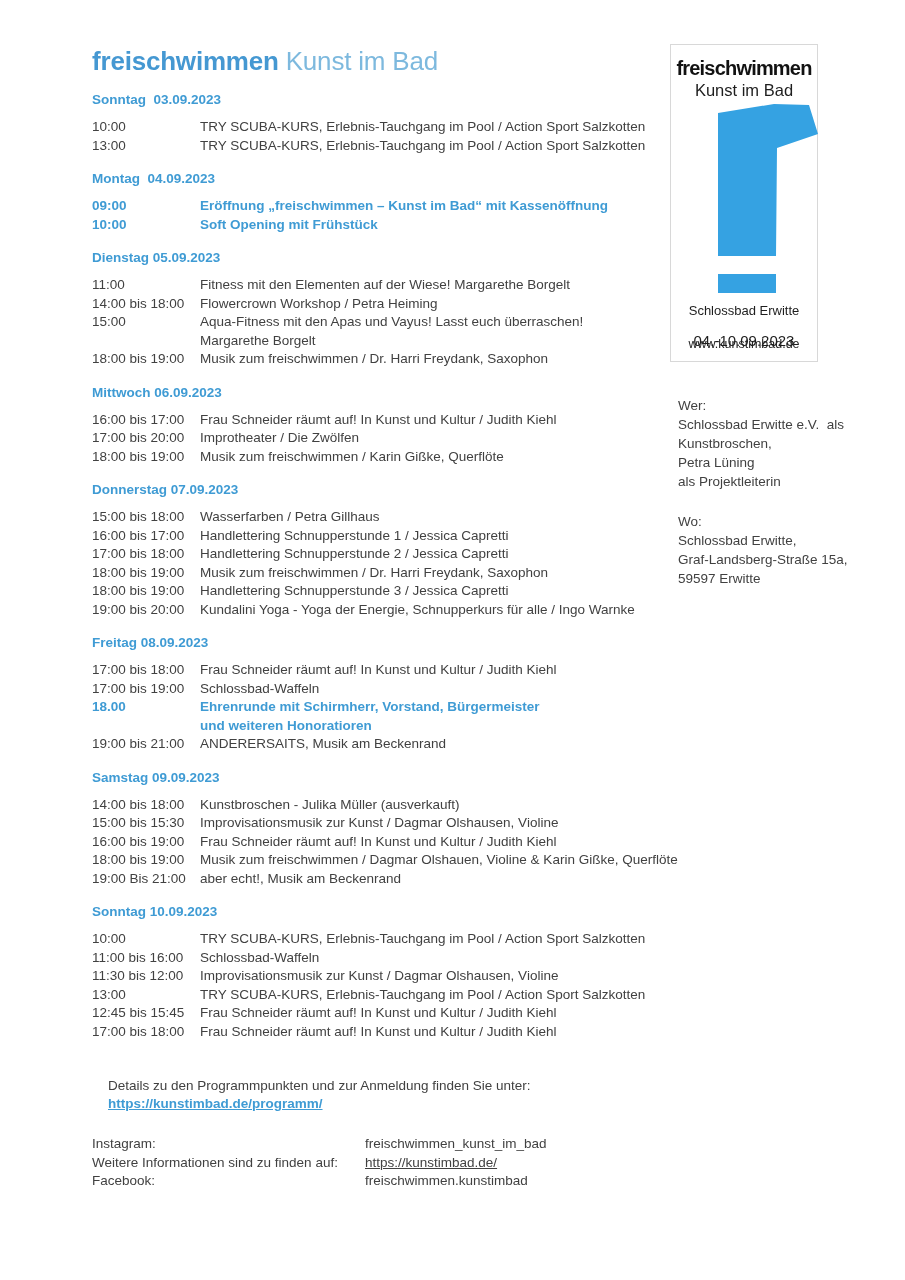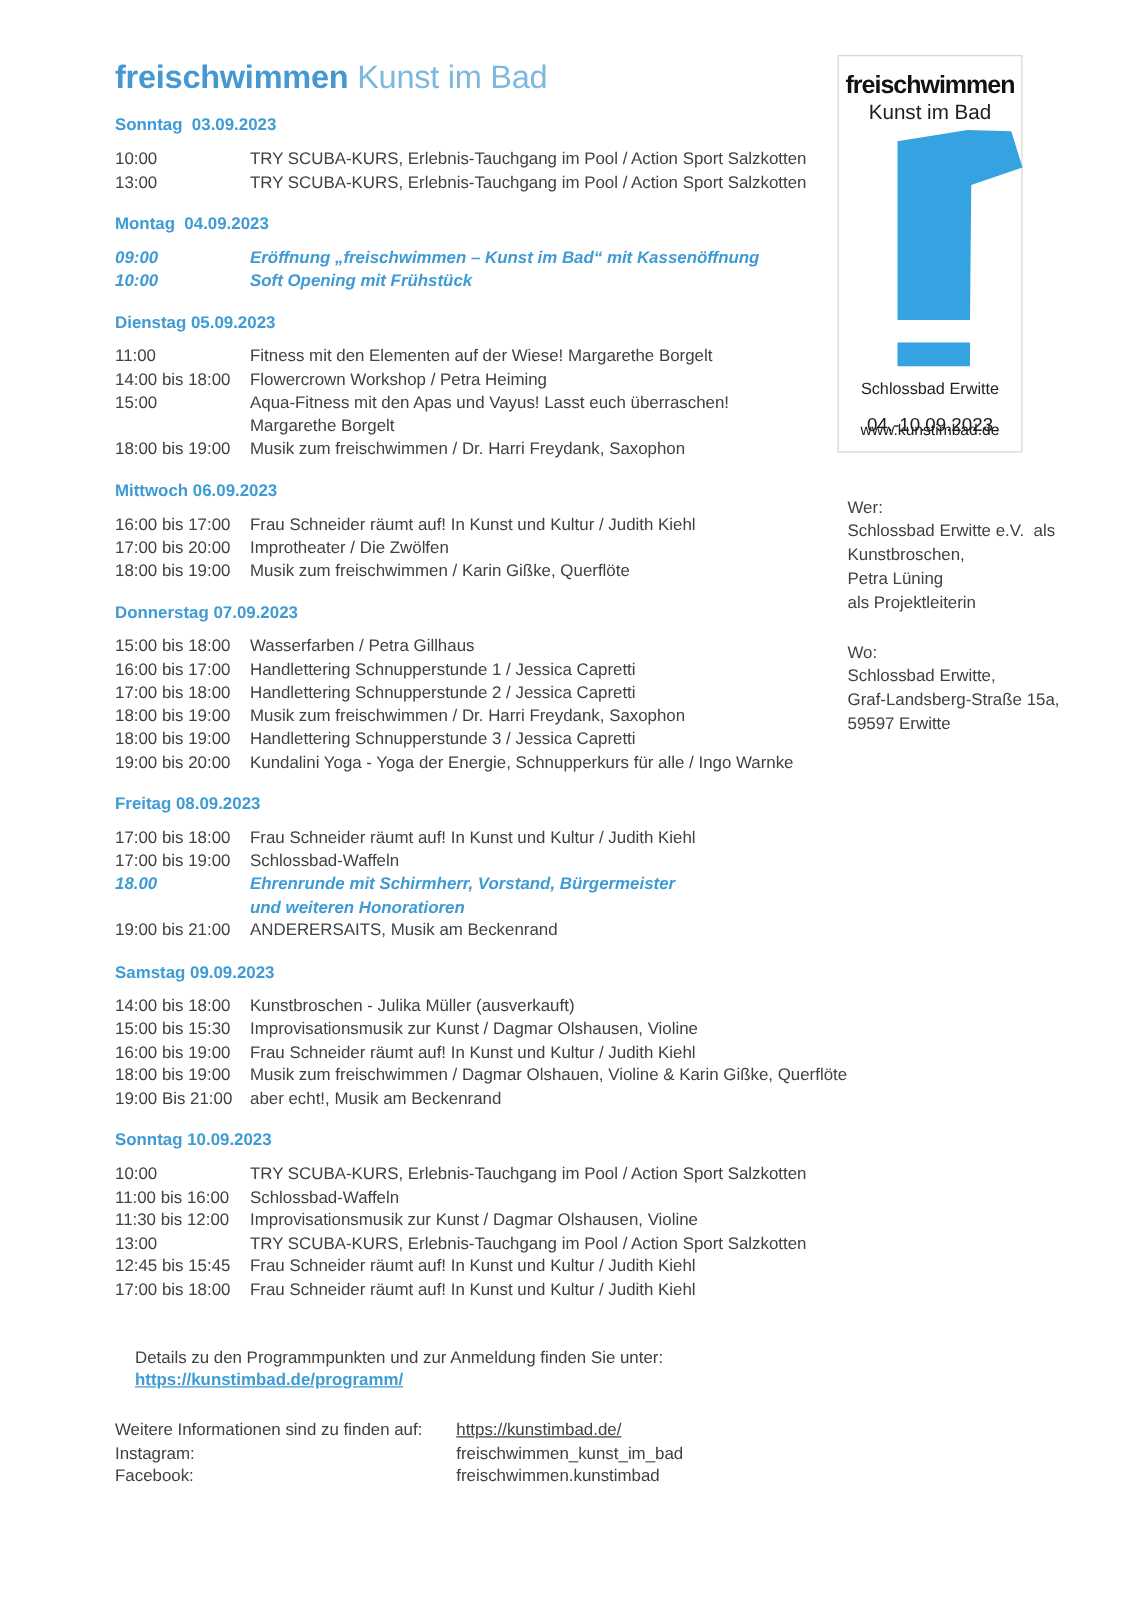--- a/index.html
+++ b/index.html
@@ -15,21 +15,21 @@
   .subtitle{margin:16px 0 0 0;font-size:13.5px;color:var(--text);}
   .section{margin-top:15px;}
   .day-heading{
     color:var(--accent);font-weight:bold;font-size:13.5px;line-height:17px;
     margin-bottom:10px;white-space:nowrap;
   }
   .row{display:flex;font-size:13.5px;line-height:18.5px;color:var(--text);}
   .time{width:108px;flex:none;white-space:nowrap;}
   .desc{flex:1;}
   .desc .line{white-space:nowrap;}
-  .row.hl{color:var(--accent);font-weight:bold;font-style:italic;}
+  .row.hl{color:var(--accent);font-weight:bold;}
   .details{margin:36px 0 0 16px;font-size:13.5px;line-height:18px;color:var(--text);}
   .prog-link{color:var(--accent);font-weight:bold;text-decoration:underline;cursor:pointer;}
   #info-rows{margin-top:22px;}
   .info-row{display:flex;font-size:13.5px;line-height:18.5px;color:var(--text);}
   .info-label{width:273px;flex:none;}
   .info-value{flex:1;}
   .info-value.is-link{text-decoration:underline;cursor:pointer;}
   
   .logo-card{
     position:absolute;left:670px;top:44px;width:148px;height:318px;
@@ -275,26 +275,26 @@
               <div class="line">Frau Schneider räumt auf! In Kunst und Kultur / Judith Kiehl</div>
             </div>
           </div>
         </div>
       </div>
 
     <p class="details"><span>Details zu den Programmpunkten und zur Anmeldung finden Sie unter: </span><a class="prog-link">https://kunstimbad.de/programm/</a></p>
 
     <div id="info-rows">
         <div class="info-row">
+          <div class="info-label">Instagram:</div>
+          <div class="info-value">freischwimmen_kunst_im_bad</div>
+        </div>
+        <div class="info-row">
           <div class="info-label">Weitere Informationen sind zu finden auf:</div>
           <div class="info-value is-link">https://kunstimbad.de/</div>
-        </div>
-        <div class="info-row">
-          <div class="info-label">Instagram:</div>
-          <div class="info-value">freischwimmen_kunst_im_bad</div>
         </div>
         <div class="info-row">
           <div class="info-label">Facebook:</div>
           <div class="info-value">freischwimmen.kunstimbad</div>
         </div>
       </div>
   </main>
 
   <aside>
     <div class="logo-card">

